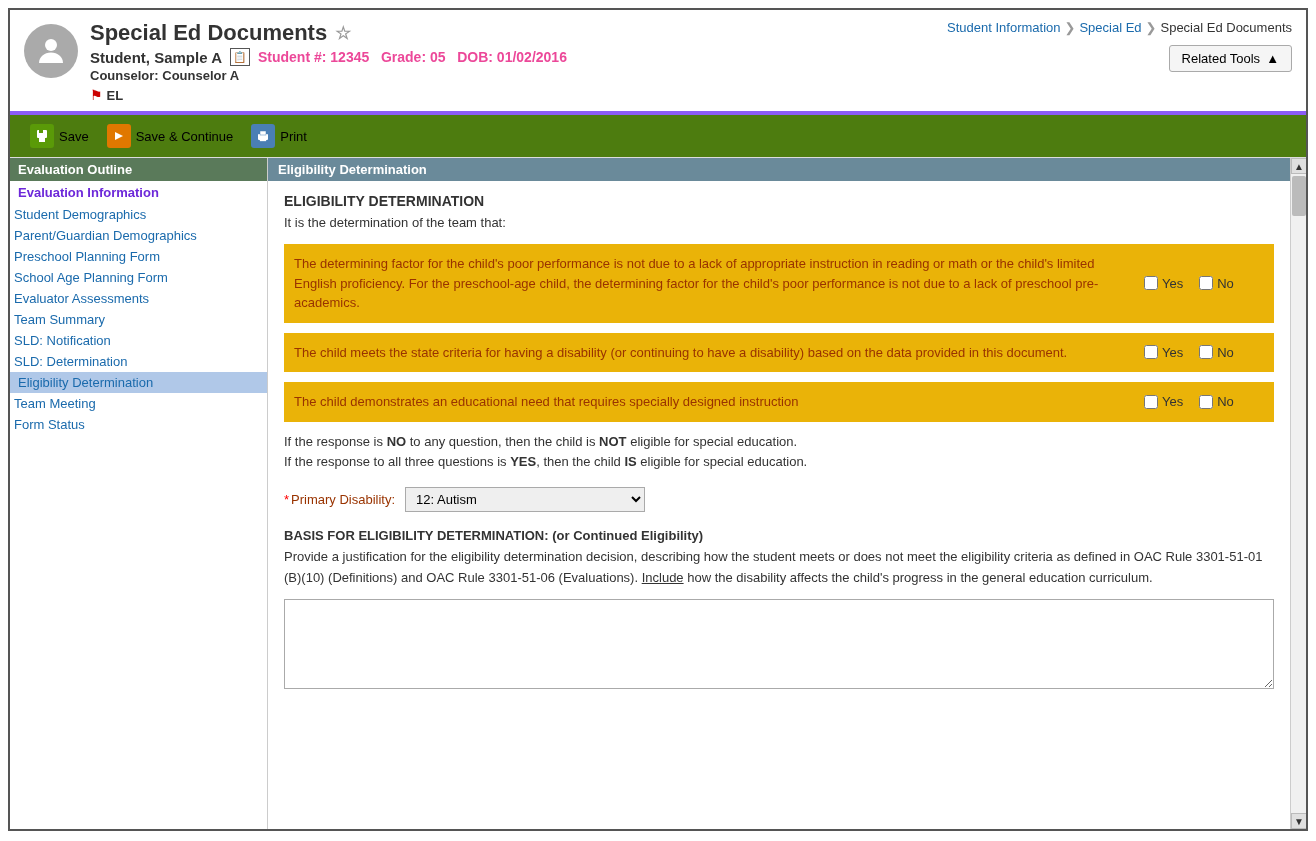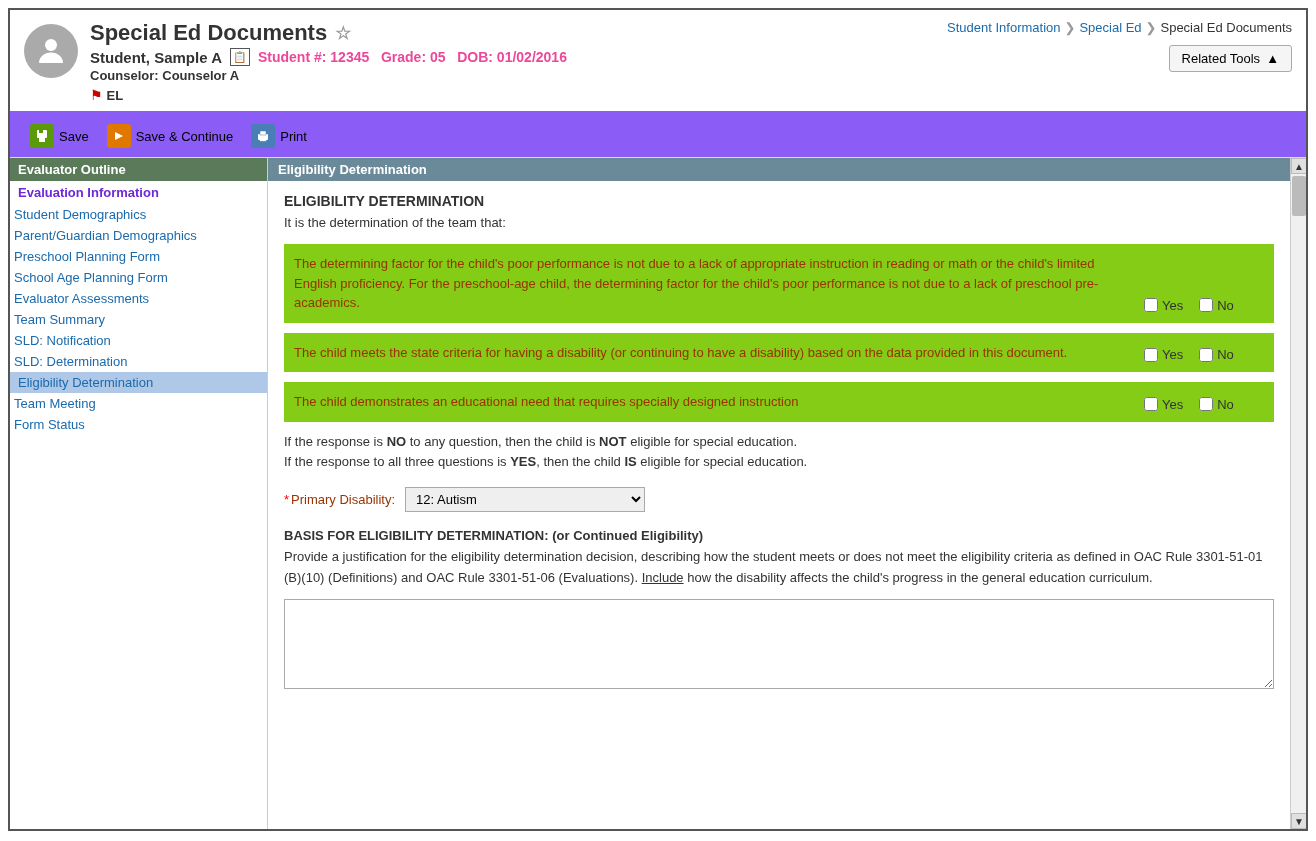--- a/index.html
+++ b/index.html
@@ -27,21 +27,21 @@
     .el-text { font-size: 13px; font-weight: bold; color: #333; }
 
     .header-right { display: flex; flex-direction: column; align-items: flex-end; gap: 10px; }
     .breadcrumb { font-size: 13px; display: flex; align-items: flex-start; gap: 4px; }
     .breadcrumb a { color: #1a6aac; text-decoration: none; cursor: pointer; }
     .breadcrumb-sep { color: #999; }
     .breadcrumb-current { color: #333; }
     .related-tools-btn { border: 1px solid #aaa; background: #f5f5f5; padding: 5px 12px; cursor: pointer; font-size: 13px; display: flex; align-items: center; gap: 6px; border-radius: 3px; }
 
     
-    .toolbar { display: flex; align-items: center; gap: 6px; padding: 6px 14px; border-bottom: 1px solid #ddd; background: #8b5cf6; }
+    .toolbar { display: flex; align-items: center; gap: 6px; padding: 6px 14px; border-bottom: 1px solid #ddd; background: #4d7c0f; }
     .toolbar-btn { display: flex; align-items: center; gap: 5px; border: none; cursor: pointer; background: none; font-size: 13px; padding: 3px 6px; }
     .toolbar-btn .icon-box { width: 24px; height: 24px; border-radius: 3px; display: flex; align-items: center; justify-content: center; }
     .icon-box-green { background: #5a9a08; }
     .icon-box-orange { background: #e07800; }
     .icon-box-print { background: #4a7fb5; }
 
     
     .main-layout { display: flex; height: calc(841px - 170px); overflow: hidden; }
 
     
@@ -53,21 +53,21 @@
 
     
     .content-area { flex: 1; overflow-y: auto; position: relative; }
     .content-header { background: #6a8a9a; color: #fff; padding: 4px 10px; font-size: 13px; font-weight: bold; }
 
     .form-body { padding: 12px 16px; background: #fff; }
 
     .section-title { font-size: 14px; font-weight: bold; color: #333; margin-bottom: 6px; }
     .section-subtitle { font-size: 13px; color: #333; margin-bottom: 14px; }
 
-    .question-block { background: #84cc16; padding: 10px; margin-bottom: 10px; display: flex; align-items: flex-end; gap: 10px; }
+    .question-block { background: #eab308; padding: 10px; margin-bottom: 10px; display: flex; align-items: center; gap: 10px; }
     .question-text { flex: 1; font-size: 13px; color: #993300; line-height: 1.5; }
     .yes-no-group { display: flex; align-items: center; gap: 16px; flex-shrink: 0; width: 120px; }
     .check-option { display: flex; align-items: center; gap: 4px; font-size: 13px; }
     .check-option input[type="checkbox"] { width: 14px; height: 14px; cursor: pointer; }
 
     .eligibility-note { font-size: 13px; color: #333; margin: 10px 0 14px; line-height: 1.6; }
     .eligibility-note strong { font-weight: bold; }
 
     .primary-disability-row { display: flex; align-items: center; gap: 10px; margin-bottom: 16px; }
     .primary-disability-label { color: #993300; font-size: 13px; }
@@ -163,21 +163,21 @@
           <rect x="4" y="9" width="6" height="3" fill="white" stroke="white" stroke-width="0.3"></rect>
         </svg>
       </div>
       <span>Print</span>
     </button>
   </div>
 
   <div class="main-layout">
 
     <div class="sidebar">
-      <div class="sidebar-header">Evaluator Outline</div>
+      <div class="sidebar-header">Evaluation Outline</div>
       <div class="sidebar-item-bold">Evaluation Information</div>
       <div class="sidebar-item">Student Demographics</div>
       <div class="sidebar-item">Parent/Guardian Demographics</div>
       <div class="sidebar-item">Preschool Planning Form</div>
       <div class="sidebar-item">School Age Planning Form</div>
       <div class="sidebar-item">Evaluator Assessments</div>
       <div class="sidebar-item">Team Summary</div>
       <div class="sidebar-item">SLD: Notification</div>
       <div class="sidebar-item">SLD: Determination</div>
       <div class="sidebar-item-active">Eligibility Determination</div>

